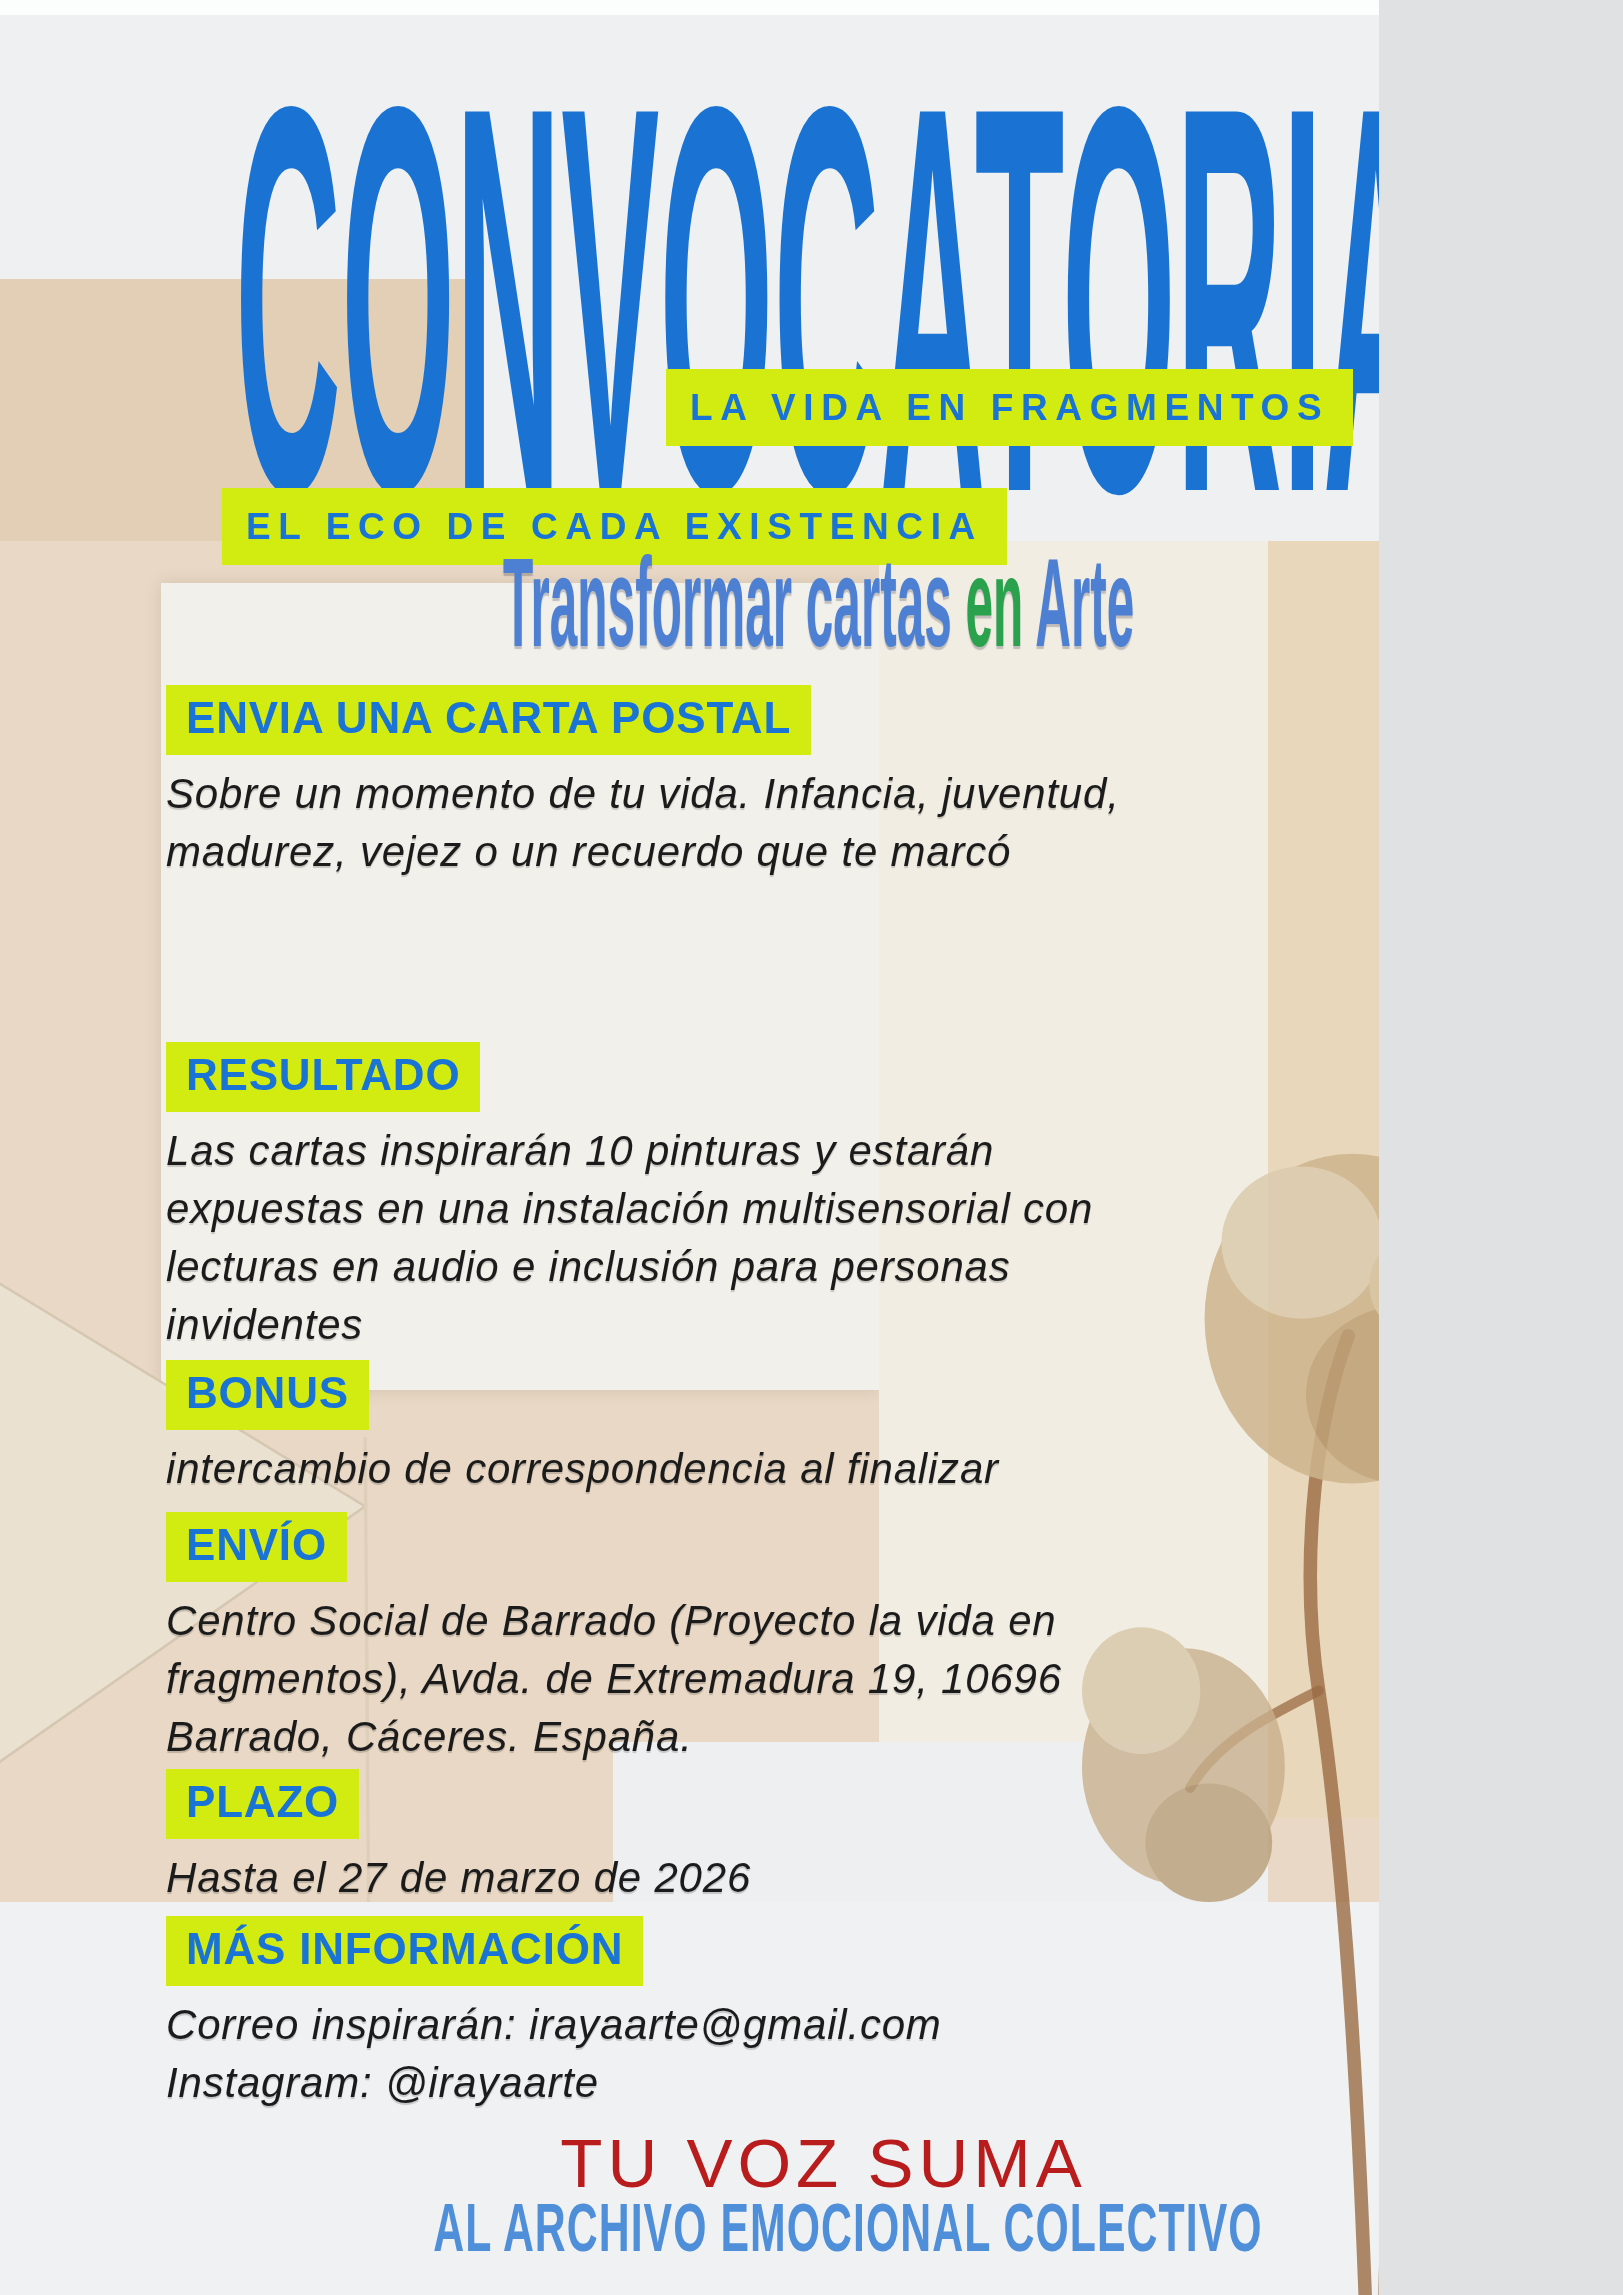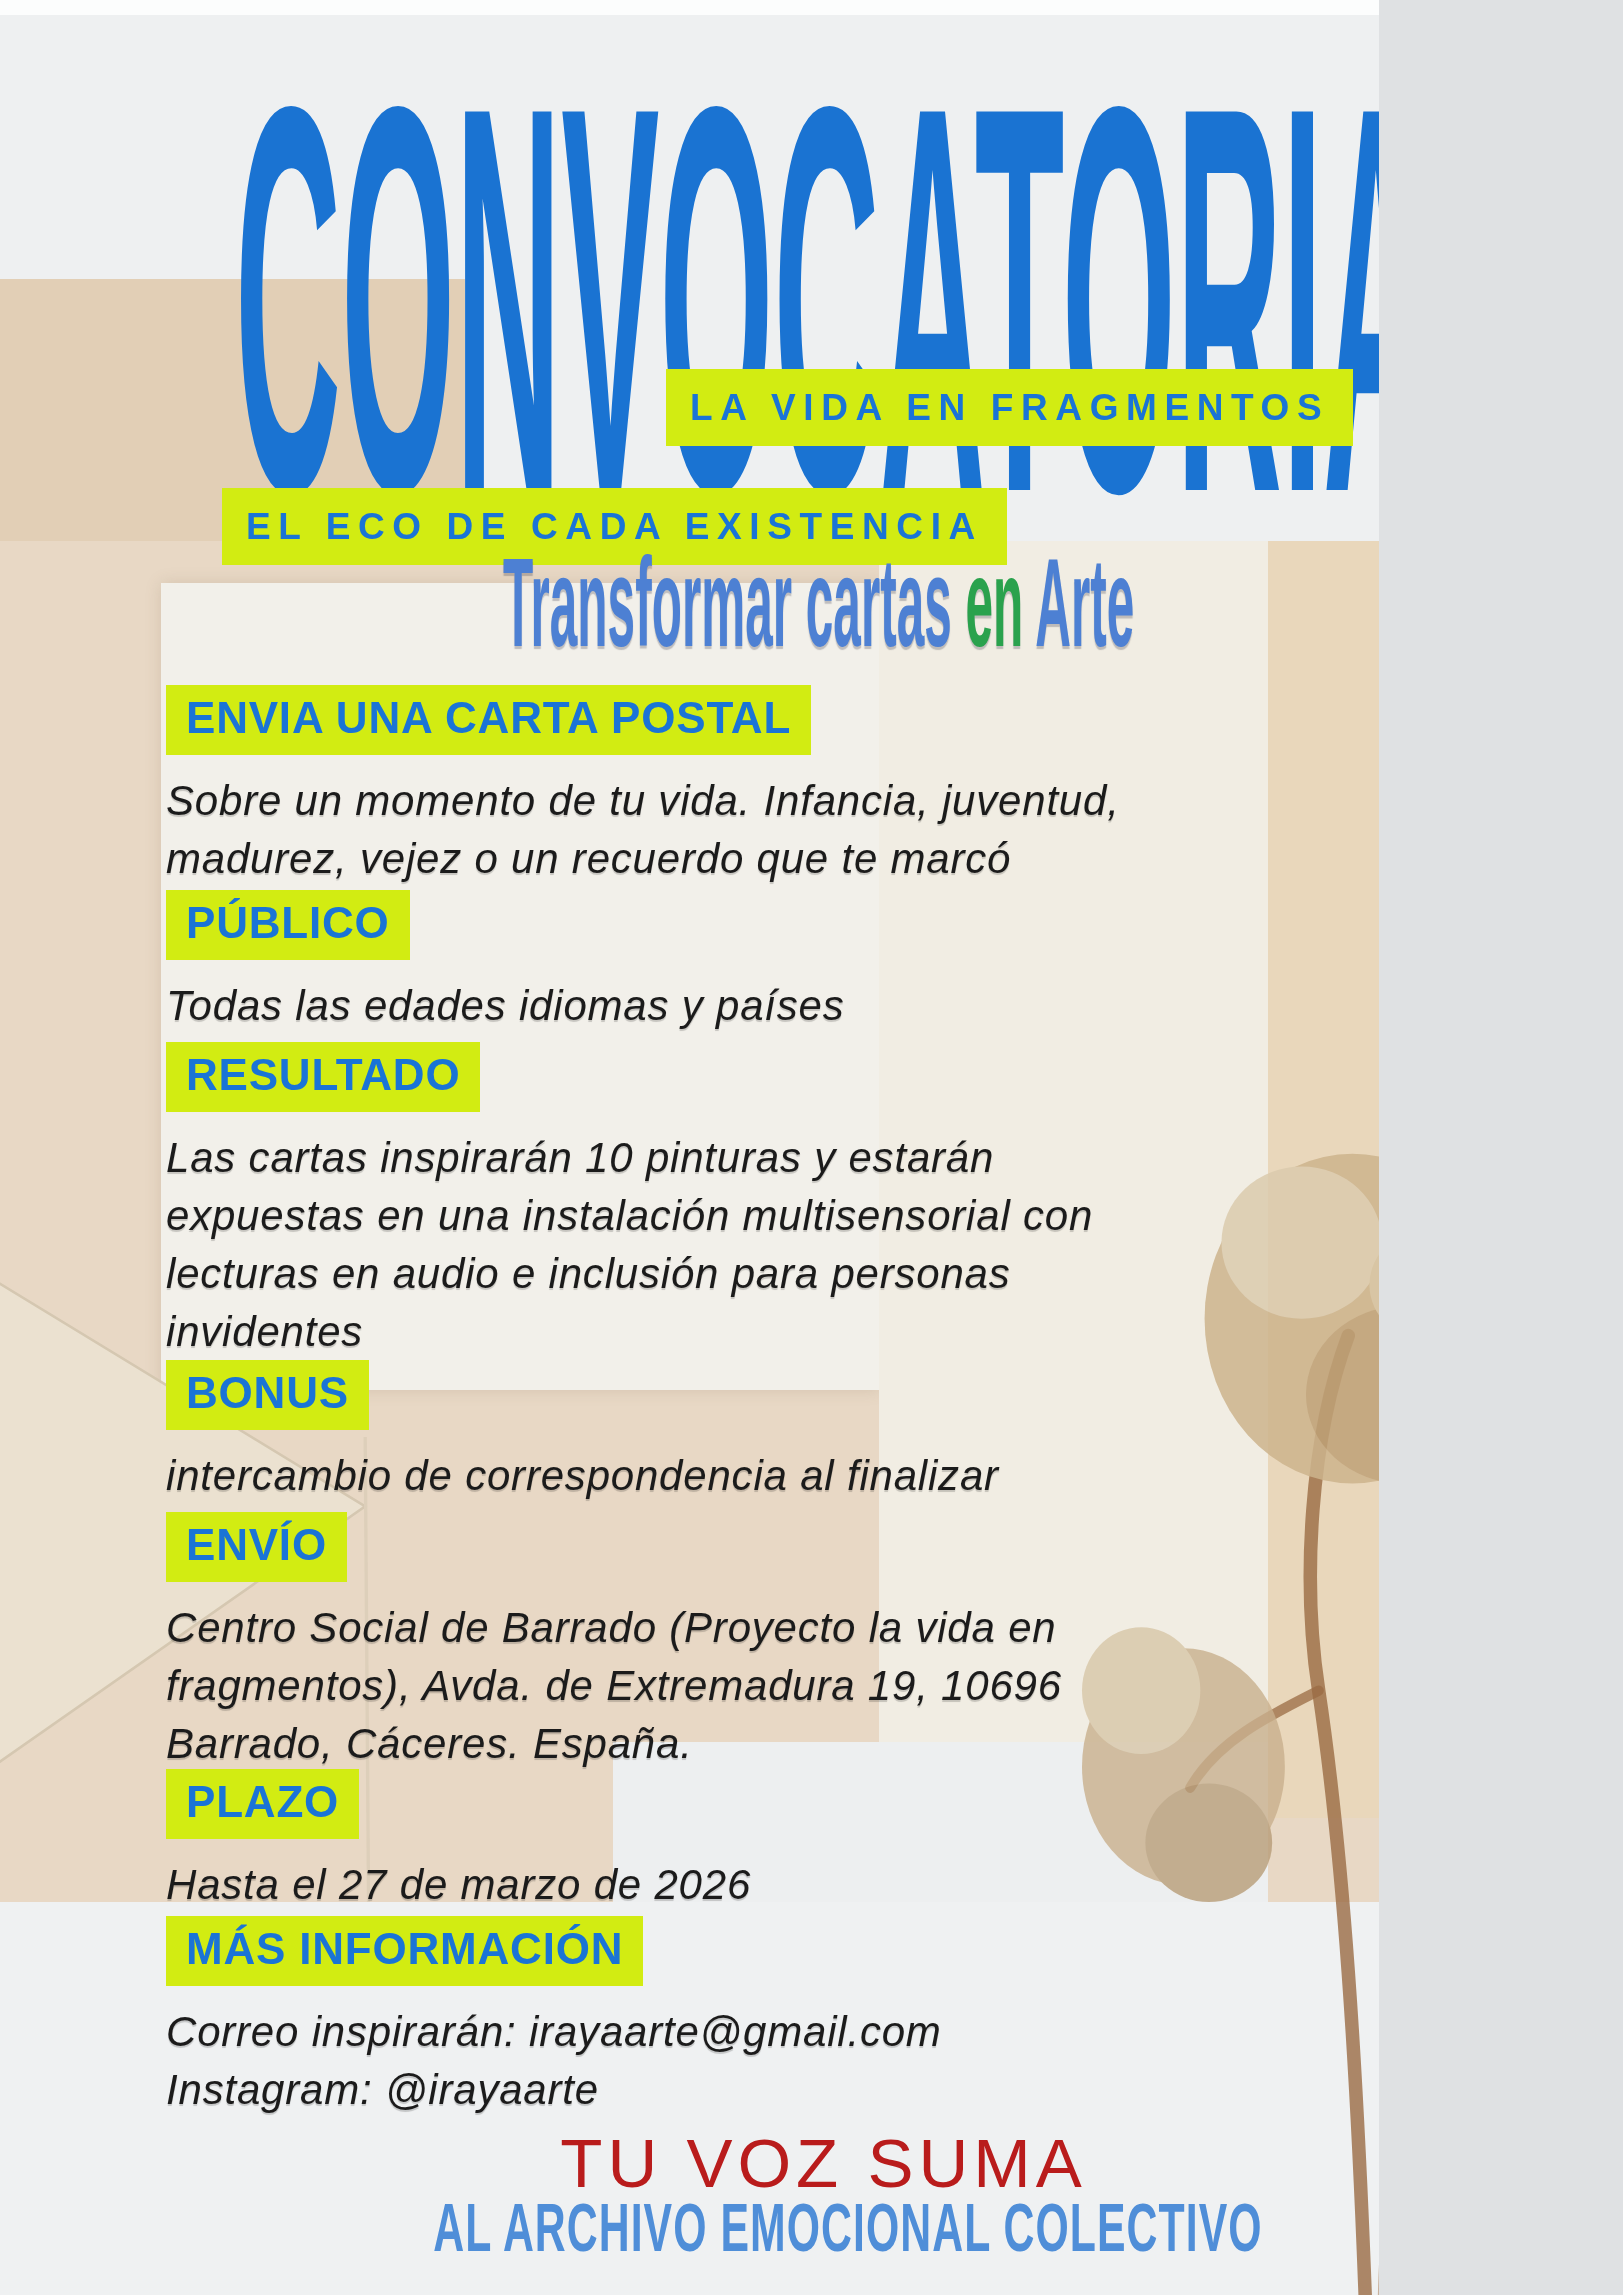--- a/index.html
+++ b/index.html
@@ -24,21 +24,21 @@
     position:absolute;left:503px;top:539px;font-size:127px;font-weight:bold;line-height:1;
     color:#4d80d3;white-space:nowrap;transform:scaleX(0.39);transform-origin:left top;
     text-shadow:0 2.5px 1.7px rgba(40,40,60,0.25);
   }
   .subtitle .accent{color:#2aa24d;}
   .section{position:absolute;left:166px;width:1319px;}
   .hbar{
     display:inline-block;background:#d2ec12;color:#1a74d6;font-weight:bold;
     font-size:44px;line-height:1.05;padding:10px 20px 13.5px;letter-spacing:0.8px;white-space:nowrap;
   }
-  .body{margin-top:17px;font-style:italic;font-size:42px;line-height:58px;
+  .body{margin-top:10px;font-style:italic;font-size:42px;line-height:58px;
     color:#1b1b1b;letter-spacing:0.8px;text-shadow:0 1.7px 0.8px rgba(0,0,0,0.18);}
   .footer1{
     position:absolute;left:12px;top:2129px;width:1623px;text-align:center;
     font-size:69px;line-height:1;color:#b91c1c;letter-spacing:5px;font-weight:normal;
   }
   .footer2{position:absolute;left:0;top:2193px;width:1623px;text-align:center;margin-left:36px;}
   .footer2 .stretch{
     display:inline-block;font-size:69px;line-height:1;font-weight:bold;color:#4f8ed8;
     letter-spacing:1.7px;white-space:nowrap;transform:scaleX(0.62);transform-origin:center top;
   }
@@ -96,26 +96,20 @@
   <div class="subtitle"><span>Transformar cartas </span><span class="accent">en</span><span> Arte</span></div>
 
   <div class="section" style="top:685px">
     <span class="hbar">ENVIA UNA CARTA POSTAL</span>
     <div class="body">
       <div>Sobre un momento de tu vida. Infancia, juventud,</div>
       <div>madurez, vejez o un recuerdo que te marcó</div>
     </div>
   </div>
 
-  <div class="section" style="top:890px">
-    <span class="hbar">PÚBLICO</span>
-    <div class="body">
-      <div>Todas las edades idiomas y países</div>
-    </div>
-  </div>
 
   <div class="section" style="top:1042px">
     <span class="hbar">RESULTADO</span>
     <div class="body">
       <div>Las cartas inspirarán 10 pinturas y estarán</div>
       <div>expuestas en una instalación multisensorial con</div>
       <div>lecturas en audio e inclusión para personas</div>
       <div>invidentes</div>
     </div>
   </div>

